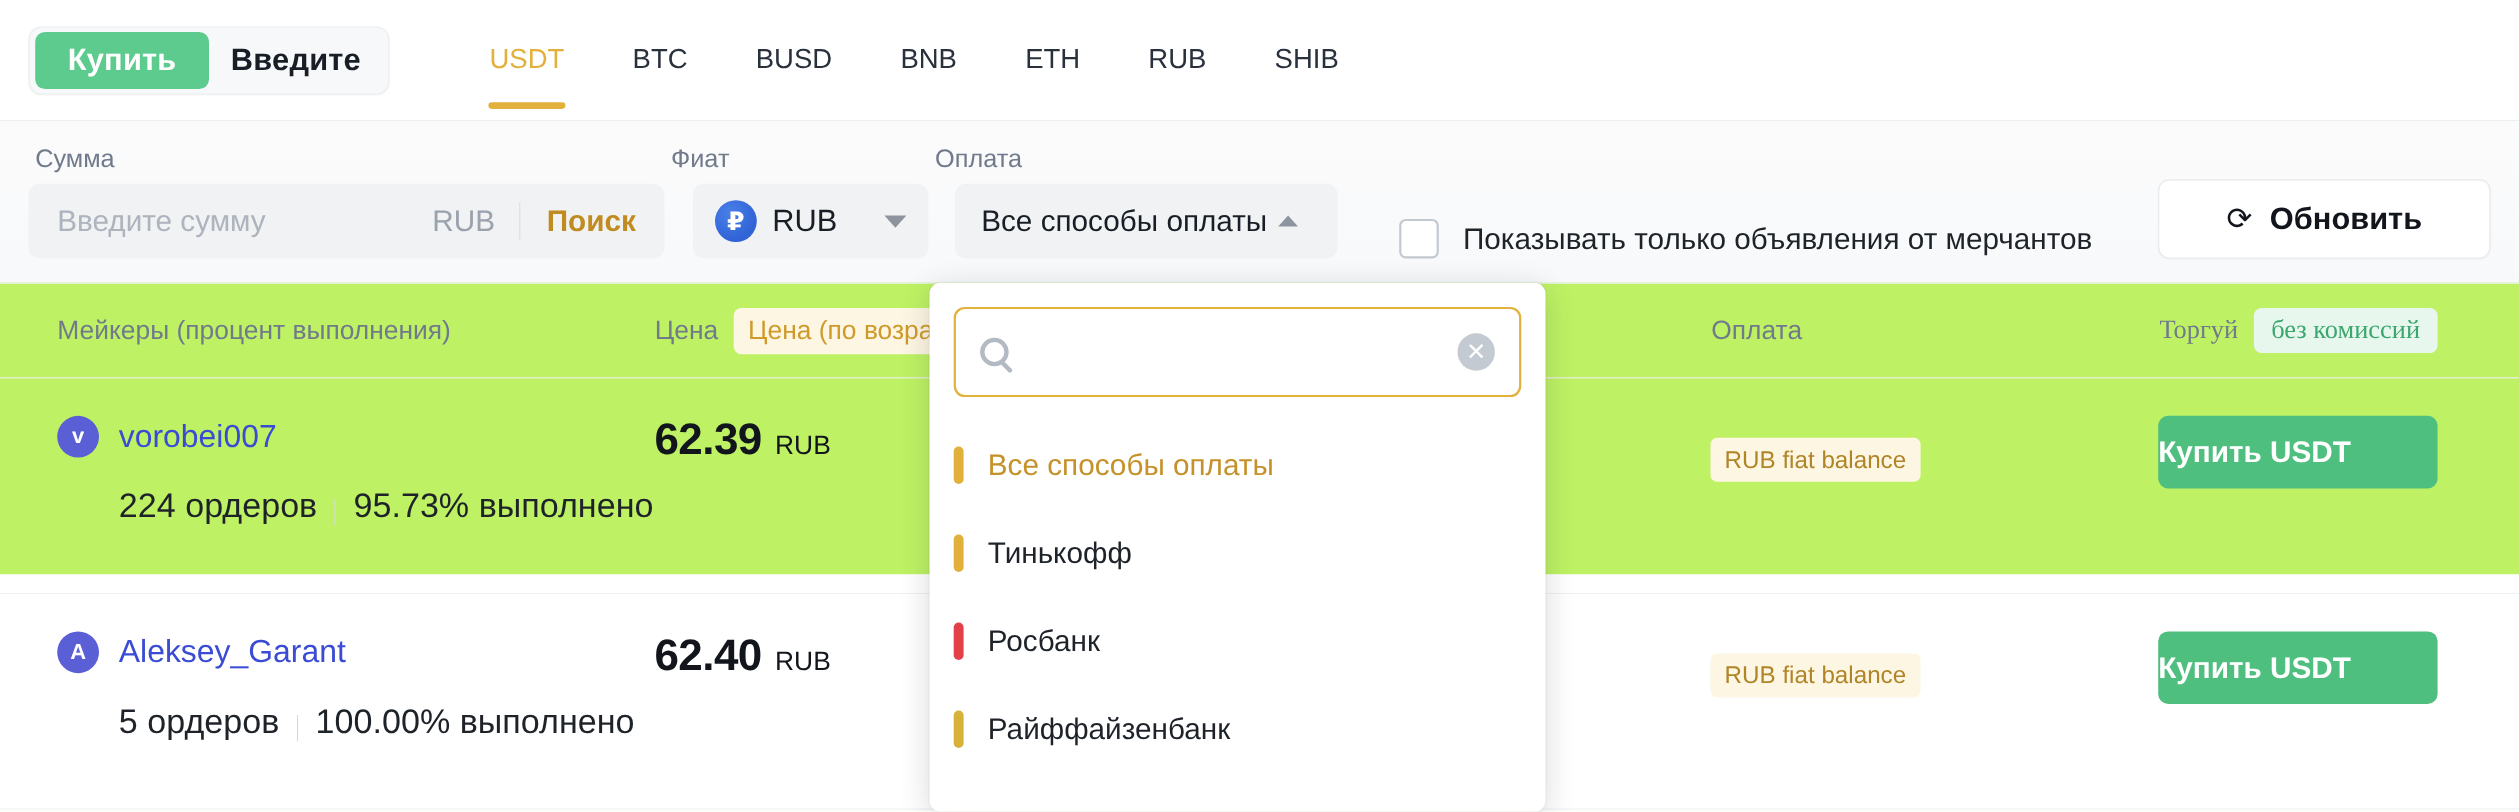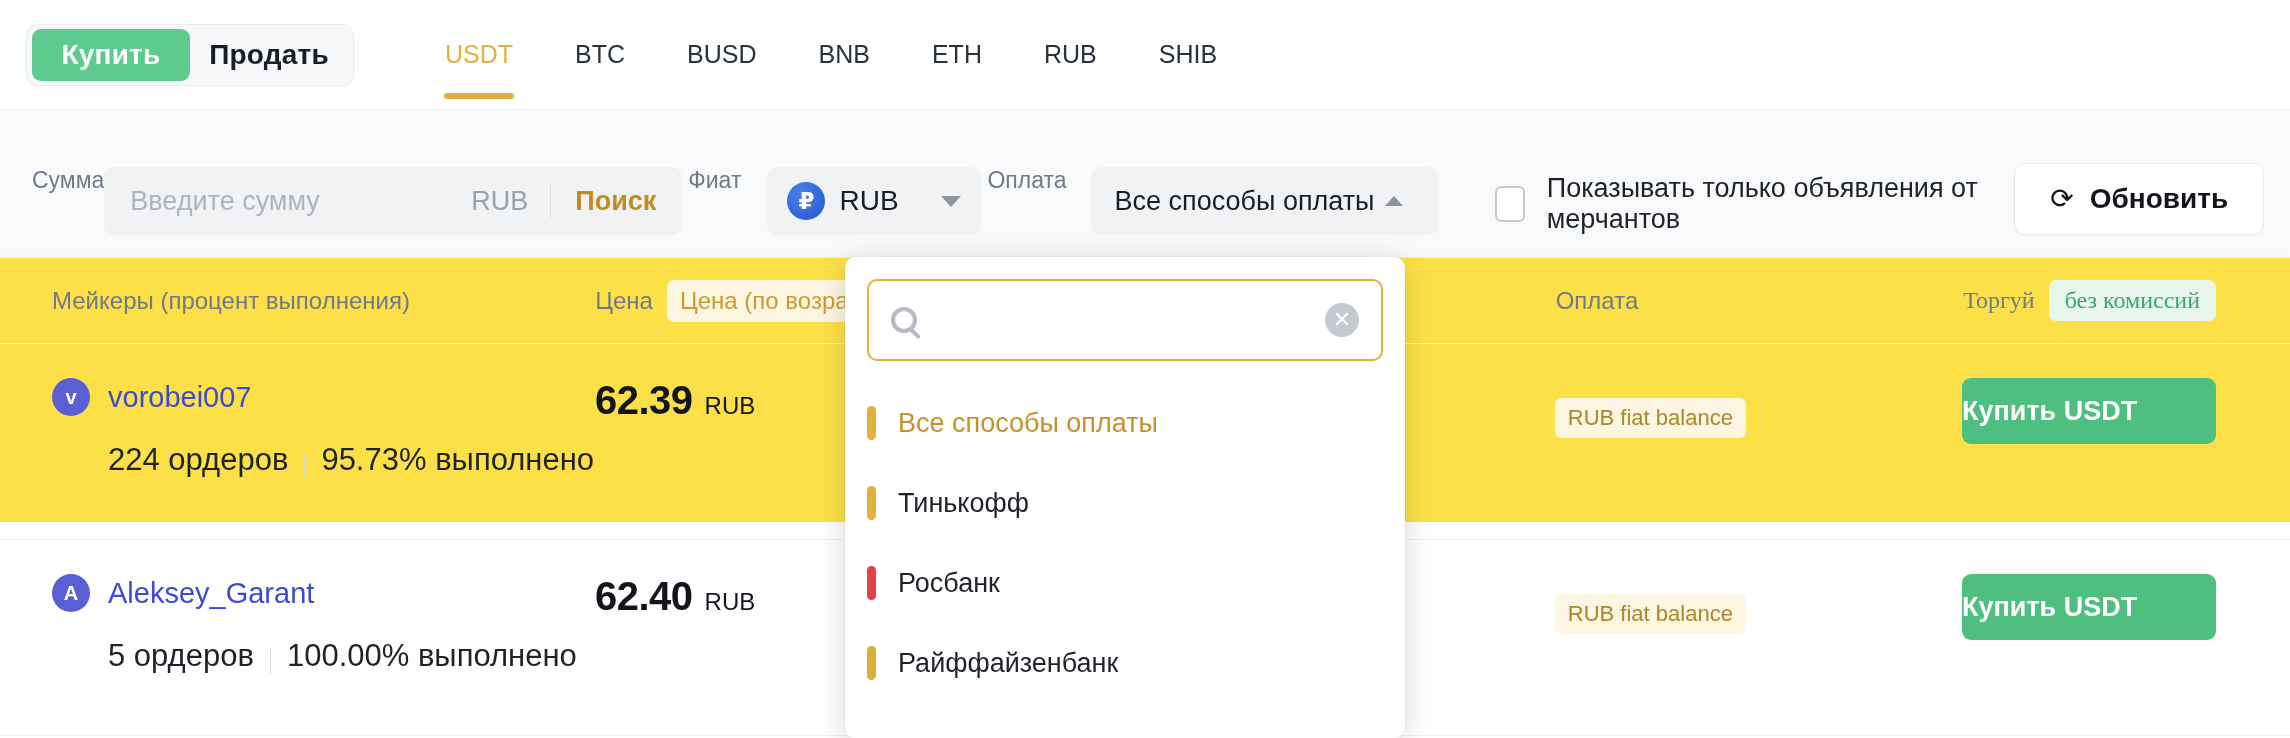--- a/index.html
+++ b/index.html
@@ -4,21 +4,21 @@
 <title>P2P</title>
 <style>
   * { box-sizing: border-box; margin: 0; padding: 0; }
   html, body {
     width: 2290px; height: 738px;
     background: #ffffff;
     font-family: "Liberation Sans", "DejaVu Sans", sans-serif;
     overflow: hidden;
     color: #1e2329;
   }
-  .page { position: relative; width: 2290px; height: 522px; background:#fde047; }
+  .page { position: relative; width: 2290px; height: 522px; background:#bef264; }
 
   
   .topbar {
     position: relative;
     height: 110px;
     display: flex;
     align-items: center;
     background: #fff;
     padding-left: 26px;
     border-bottom: 1px solid #eceff2;
@@ -78,21 +78,21 @@
   
   .filterbar {
     position: relative;
     height: 148px;
     background: linear-gradient(180deg,#fbfbfc 0%, #f8f9fa 100%);
     padding: 0 26px;
     display: flex;
     align-items: flex-end;
     border-bottom: 1px solid #eceff2;
   }
-  .field { display: flex; flex-direction: row; margin-bottom: 22px; }
+  .field { display: flex; flex-direction: column; margin-bottom: 22px; }
   .field-label {
     font-size: 23px;
     color: #707a8a;
     margin-bottom: 9px;
     padding-left: 6px;
   }
   .amount-box {
     width: 578px; height: 68px;
     background: #f1f2f4;
     border-radius: 10px;
@@ -305,21 +305,21 @@
 <body>
 
 <div class="page">
 
   <div class="topbar">
     <div class="buysell">
       <div class="seg buy">
         <span>Купить</span>
       </div>
       <div class="seg sell">
-        <span>Продать</span>
+        <span>Введите</span>
       </div>
     </div>
 
     <div class="coin-tabs">
       <div class="coin-tab active">
           <span>USDT</span>
         </div>
       <div class="coin-tab">
           <span>BTC</span>
         </div>

